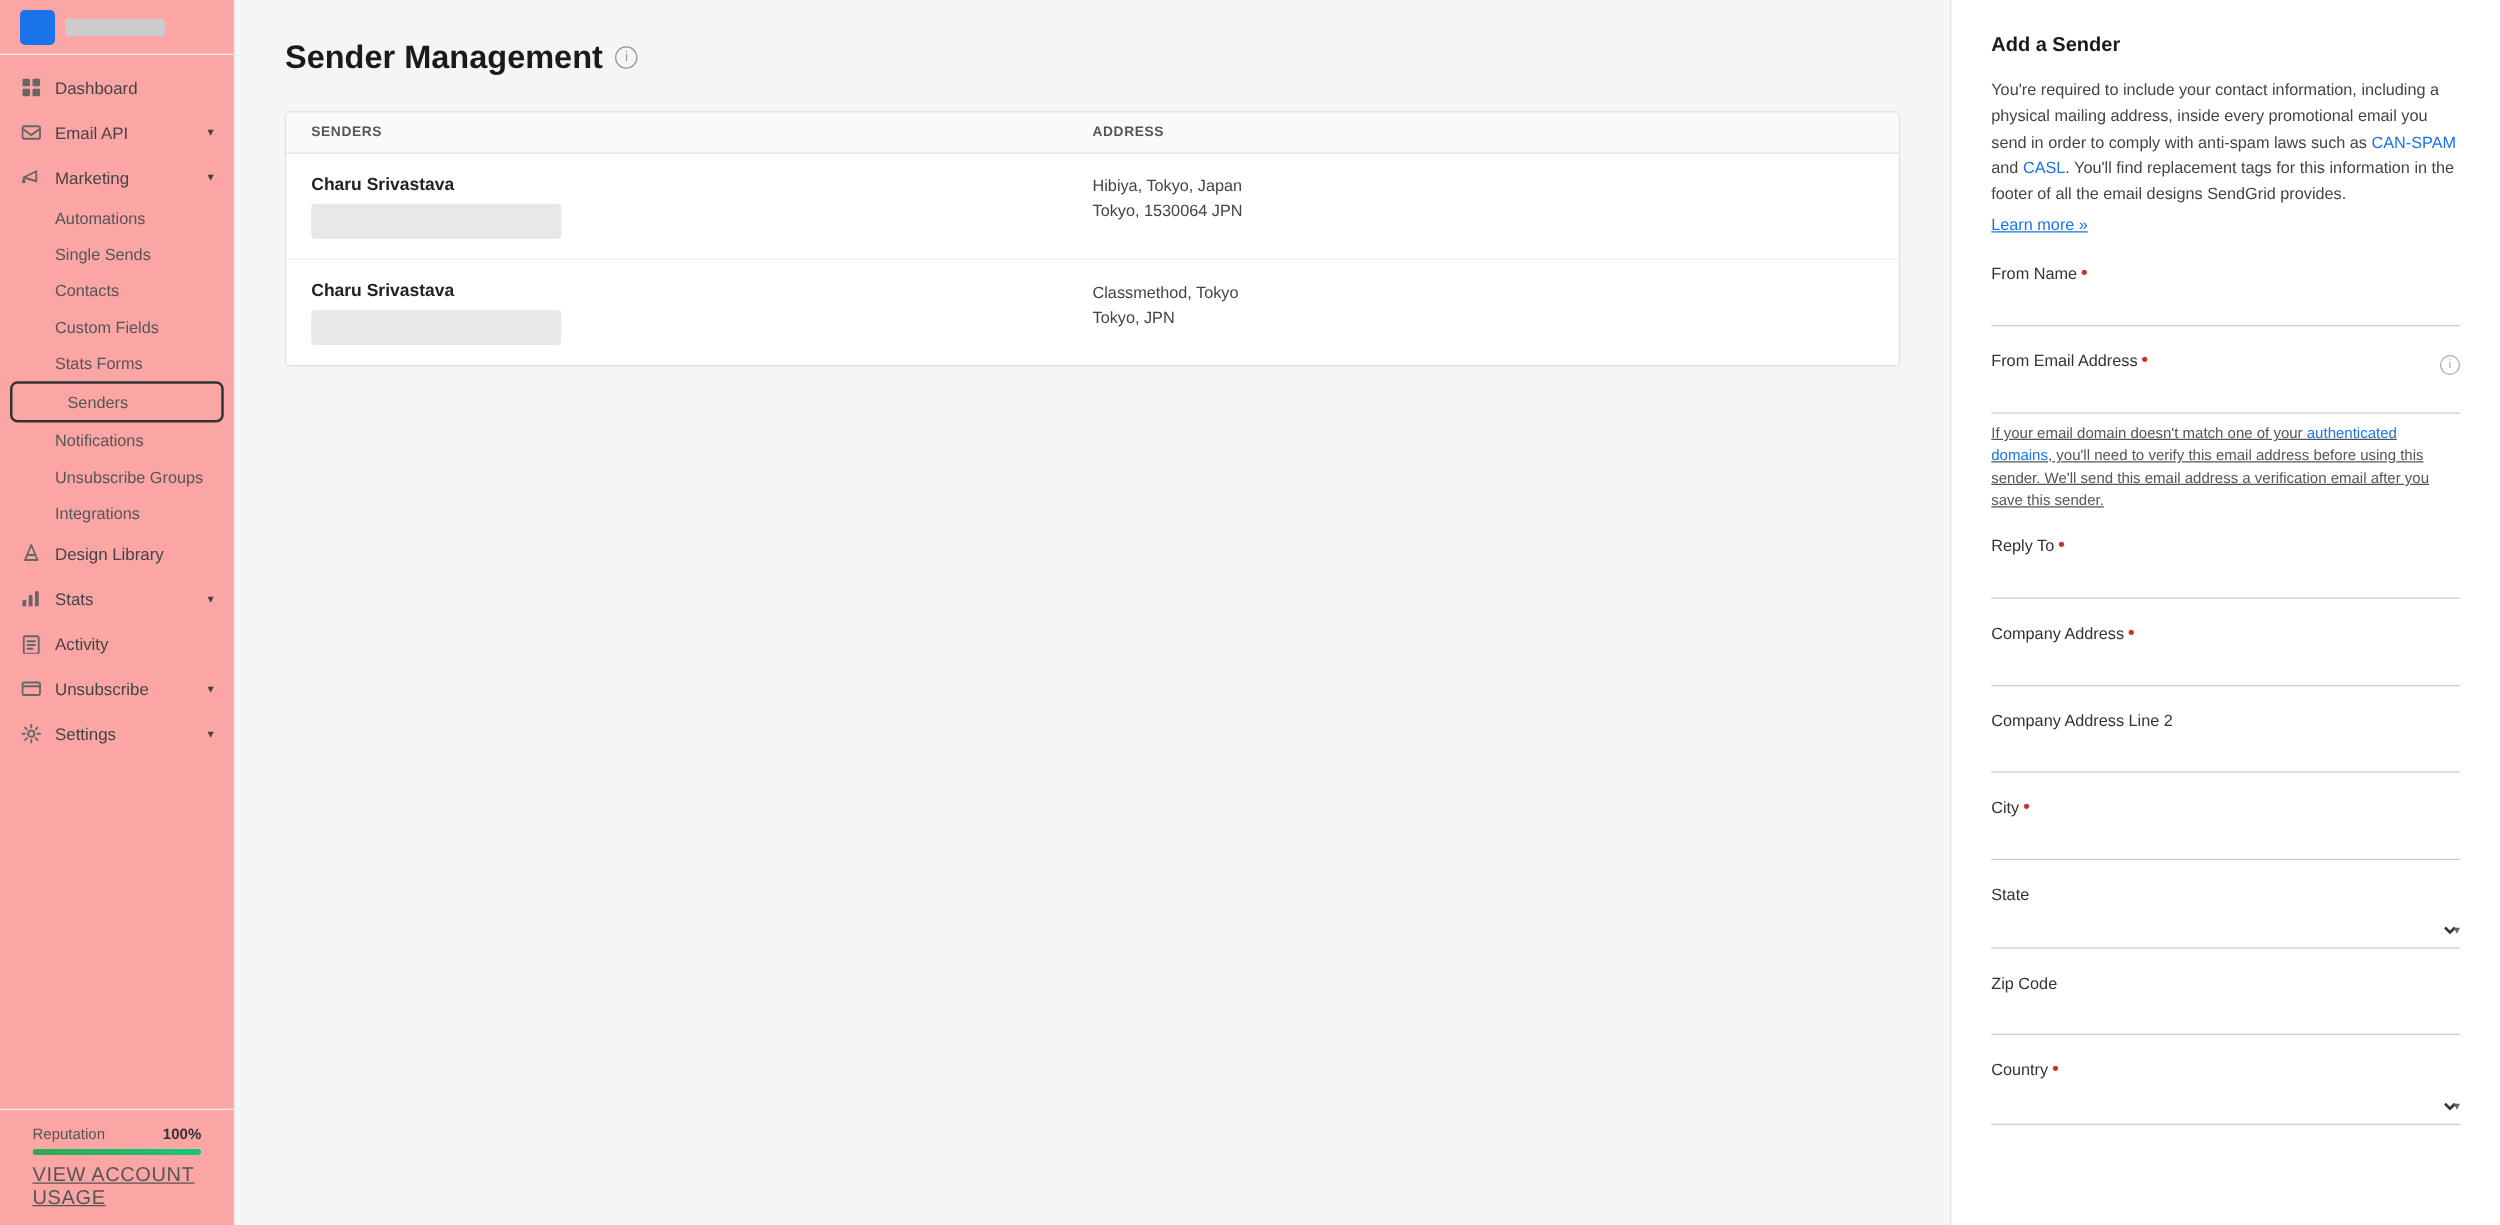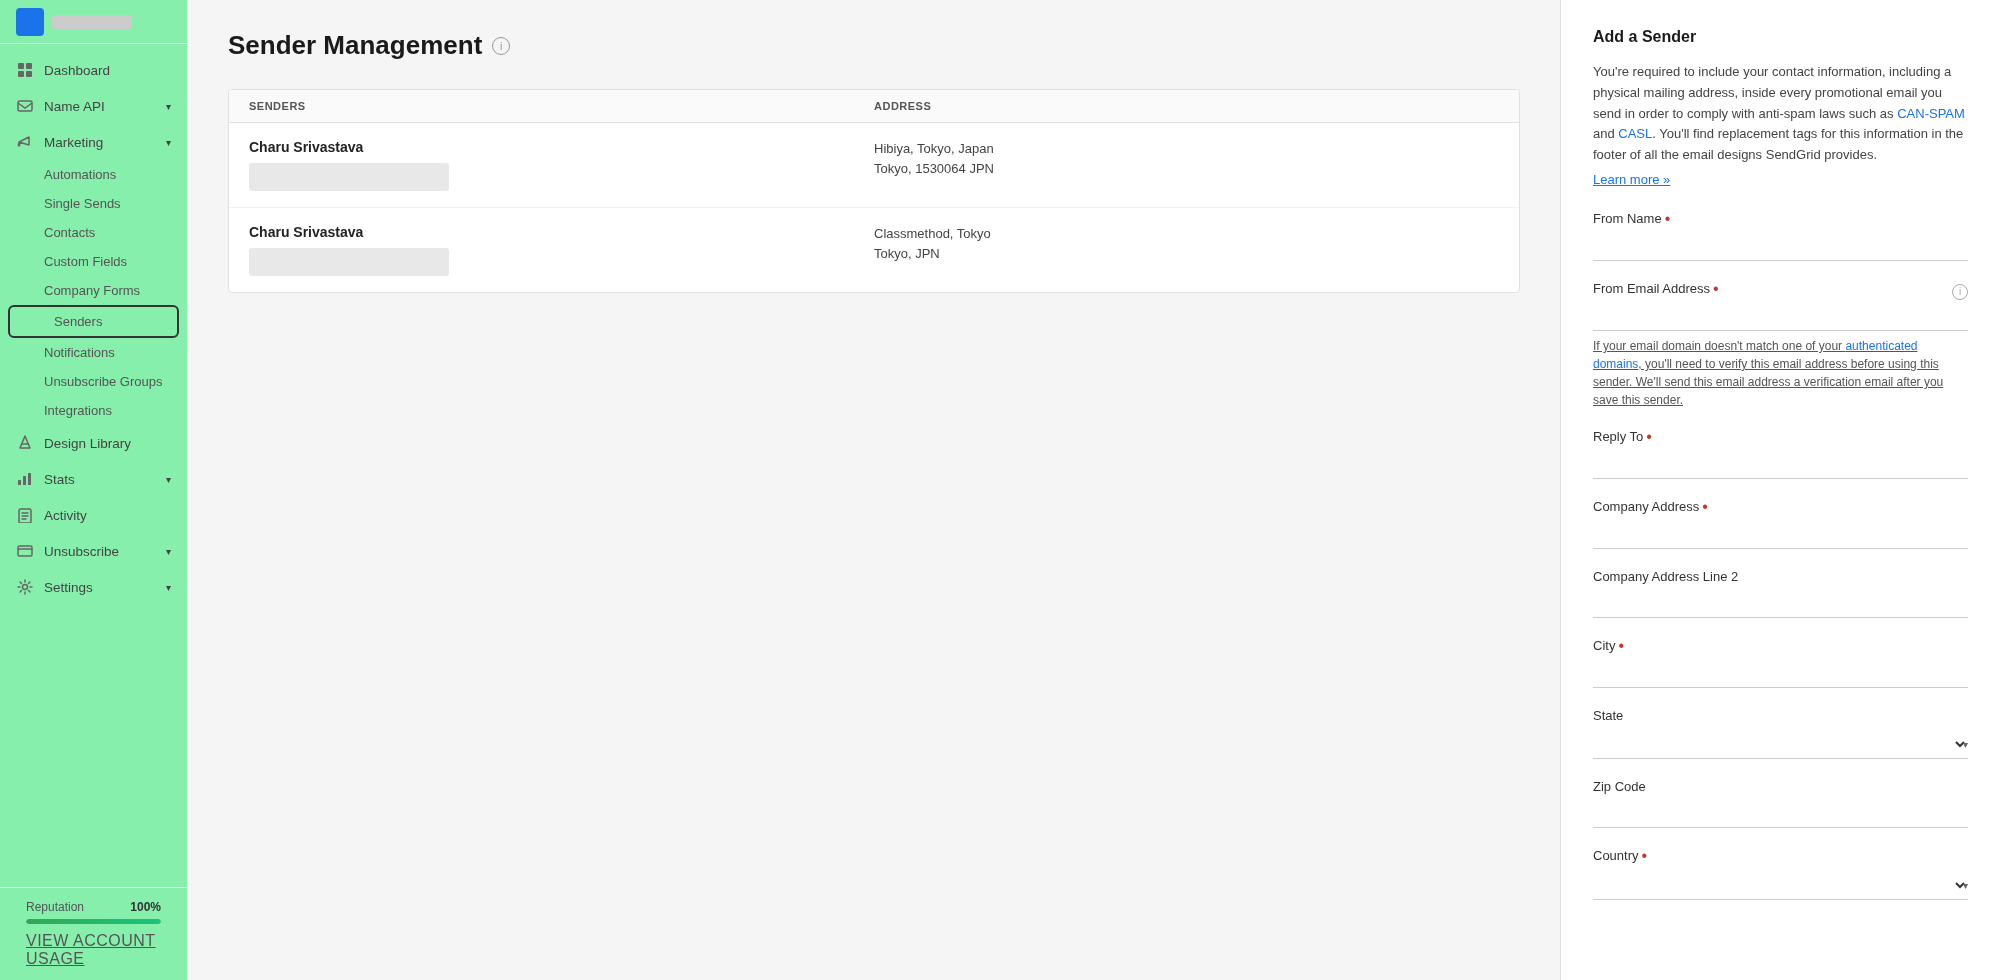--- a/index.html
+++ b/index.html
@@ -1,21 +1,21 @@
 <!DOCTYPE html>
 <html><head>
   <meta charset="utf-8">
   <style>
     * { box-sizing: border-box; margin: 0; padding: 0; }
     body { font-family: -apple-system, BlinkMacSystemFont, 'Segoe UI', sans-serif; background: #f5f5f5; display: flex; height: 980px; overflow: hidden; }
 
     
     .sidebar {
       width: 188px;
-      background: #86efac;
+      background: #fca5a5;
       border-right: 1px solid #e5e5e5;
       display: flex;
       flex-direction: column;
       height: 100%;
       flex-shrink: 0;
     }
     .sidebar-logo {
       padding: 12px 16px;
       display: flex;
       align-items: center;
@@ -305,21 +305,21 @@
       <span>Dashboard</span>
     </div>
 
     <div class="nav-section-label">
       <span class="nav-icon">
         <svg width="16" height="16" viewBox="0 0 16 16" fill="none">
             <rect x="1" y="3" width="14" height="10" rx="1.5" stroke="#666" stroke-width="1.5"></rect>
             <path d="M1 5l7 5 7-5" stroke="#666" stroke-width="1.5"></path>
           </svg>
       </span>
-      <span>Name API</span>
+      <span>Email API</span>
       <span class="chevron">▾</span>
     </div>
 
     <div class="nav-section-label">
       <span class="nav-icon">
         <svg width="16" height="16" viewBox="0 0 16 16" fill="none">
             <path d="M2 11V8l10-5v8L2 8v3" stroke="#666" stroke-width="1.5" stroke-linejoin="round"></path>
             <circle cx="2" cy="11" r="1.5" fill="#666"></circle>
           </svg>
       </span>
@@ -333,21 +333,21 @@
     <div class="nav-sub-item">
       <span>Single Sends</span>
     </div>
     <div class="nav-sub-item">
       <span>Contacts</span>
     </div>
     <div class="nav-sub-item">
       <span>Custom Fields</span>
     </div>
     <div class="nav-sub-item">
-      <span>Company Forms</span>
+      <span>Stats Forms</span>
     </div>
     <div class="nav-sub-item nav-item-highlighted active">
       <span>Senders</span>
     </div>
     <div class="nav-sub-item">
       <span>Notifications</span>
     </div>
     <div class="nav-sub-item">
       <span>Unsubscribe Groups</span>
     </div>

